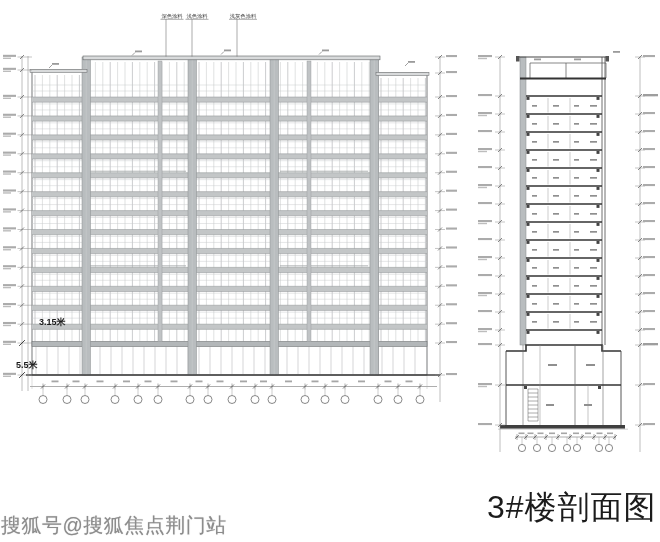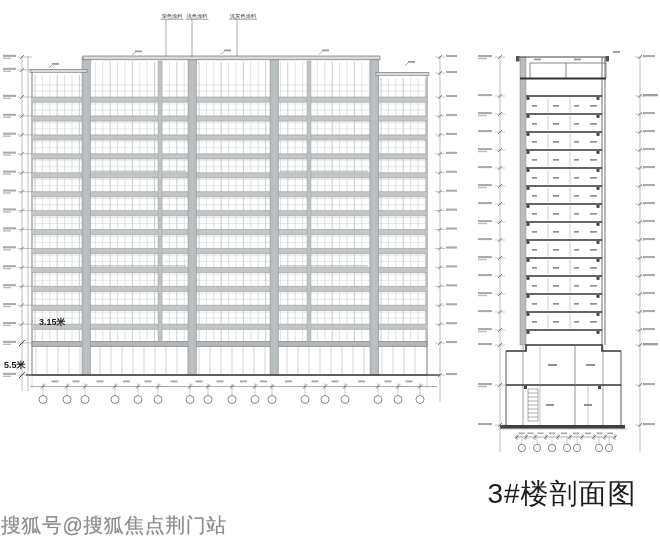--- a/index.html
+++ b/index.html
@@ -8,28 +8,28 @@
     overflow:hidden;font-family:"Liberation Sans","DejaVu Sans",sans-serif;
   }
   .drawing-svg{position:absolute;top:0;}
   #elev-svg{left:0;width:470px;height:478px;}
   #sect-svg{left:470px;width:190px;height:478px;}
   .dim-bold{
     position:absolute;font-size:9px;font-weight:700;color:#1a1a1a;
     letter-spacing:0;line-height:10px;
   }
   #dim-315{left:2px;top:317px;margin-left:37px;}
-  #dim-55{left:4px;top:360px;}
+  #dim-55{left:16px;top:360px;}
   .caption{
     position:absolute;color:#1b1b1b;text-align:center;
     font-family:"Liberation Sans","DejaVu Sans",sans-serif;
     letter-spacing:1px;white-space:nowrap;
   }
   #caption-elev{left:140px;top:483px;width:190px;font-size:27px;}
-  #caption-sect{left:487px;top:475px;width:150px;font-size:28px;}
+  #caption-sect{left:487px;top:486px;width:150px;font-size:32px;}
   .watermark{
     position:absolute;left:1px;top:512px;font-size:20px;font-weight:400;
     color:#8c8c8c;letter-spacing:0.5px;white-space:nowrap;
     text-shadow:0 0 1px #bdbdbd;
   }
 </style>
 </head>
 <body>
 
 <div class="page">

